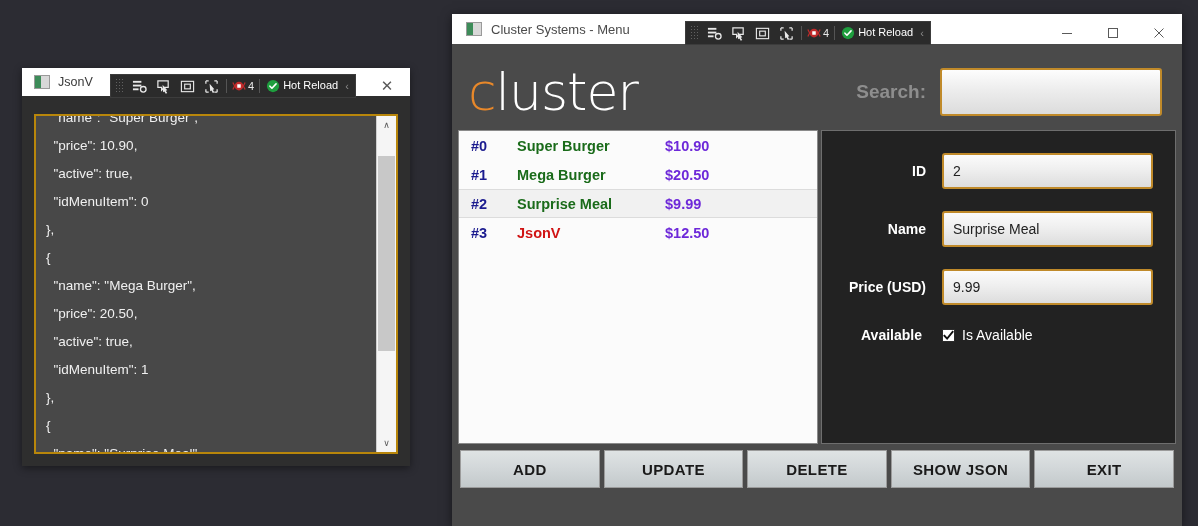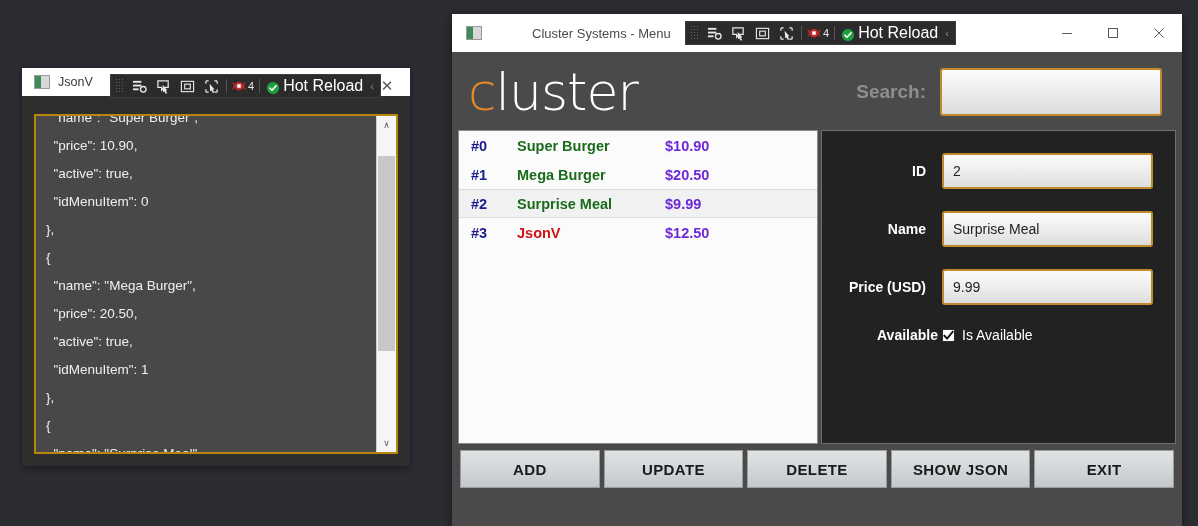--- a/index.html
+++ b/index.html
@@ -30,22 +30,22 @@
     display:flex;align-items:center;justify-content:center;
     color:#e8e8e8;
   }
   .vs-btn svg{display:block;}
   .vs-sep{width:1px;height:14px;background:#555;margin:0 3px;}
   .vs-count{
     display:flex;align-items:center;gap:2px;color:#e8e8e8;
     font-size:11px;padding:0 2px;
   }
   .vs-hot{
-    display:flex;align-items:flex-end;gap:3px;color:#ffffff;
-    font-size:16px;padding:0 3px;white-space:nowrap;
+    display:flex;align-items:flex-start;gap:3px;color:#ffffff;
+    font-size:11px;padding:0 3px;white-space:nowrap;
   }
   .vs-chev{color:#8a8a8a;font-size:11px;padding:0 4px;}
 
   
   #json-window{
     position:absolute;left:22px;top:68px;width:388px;height:398px;
     background:#2e2e2e;
     box-shadow:0 2px 8px rgba(0,0,0,.45);
   }
   #json-titlebar{
@@ -97,23 +97,22 @@
     background:#c8c8c8;
   }
 
   
   #menu-window{
     position:absolute;left:452px;top:14px;width:730px;height:512px;
     background:#4a4a4a;
     box-shadow:0 2px 10px rgba(0,0,0,.5);
   }
   #menu-titlebar{
-    height:38px;background:#ffffff;display:flex;align-items:center;
+    height:30px;background:#ffffff;display:flex;align-items:center;
     position:relative;
-    gap:41px;
   }
   #menu-app-icon{
     width:16px;height:14px;margin-left:14px;margin-right:9px;
     background:linear-gradient(90deg,#3d8c59 0 42%,#d8d8d8 42% 100%);
     border:1px solid #9a9a9a;box-sizing:border-box;flex:none;
   }
   #menu-title{font-size:13px;color:#4a4a4a;white-space:nowrap;}
   #menu-window .vstoolbar{
     position:absolute;left:233px;top:7px;
   }
@@ -181,21 +180,21 @@
     padding-right:16px;box-sizing:border-box;
   }
   .field-input{
     flex:1;height:36px;box-sizing:border-box;
     border:2px solid #c08a2a;border-radius:3px;
     background:linear-gradient(180deg,#fbfbfb 0%,#efefef 45%,#dddddd 100%);
     font-size:14px;padding:0 9px;color:#222;outline:none;
     font-family:"Liberation Sans", sans-serif;
   }
   .check-row{display:flex;align-items:center;margin-top:4px;}
-  .check-row .field-label{padding-right:4px;}
+  .check-row .field-label{padding-right:20px;}
   .cb-wrap{display:flex;align-items:center;gap:7px;text-align:center;}
   .cbox{
     width:13px;height:13px;background:#ffffff;border:1px solid #2b2b2b;
     box-sizing:border-box;display:flex;align-items:center;justify-content:center;
   }
   .cbox svg{display:block;}
   .cb-text{color:#ffffff;font-size:14px;}
   
   #menu-buttons{
     display:flex;gap:4px;margin-top:6px;padding:0 2px;

